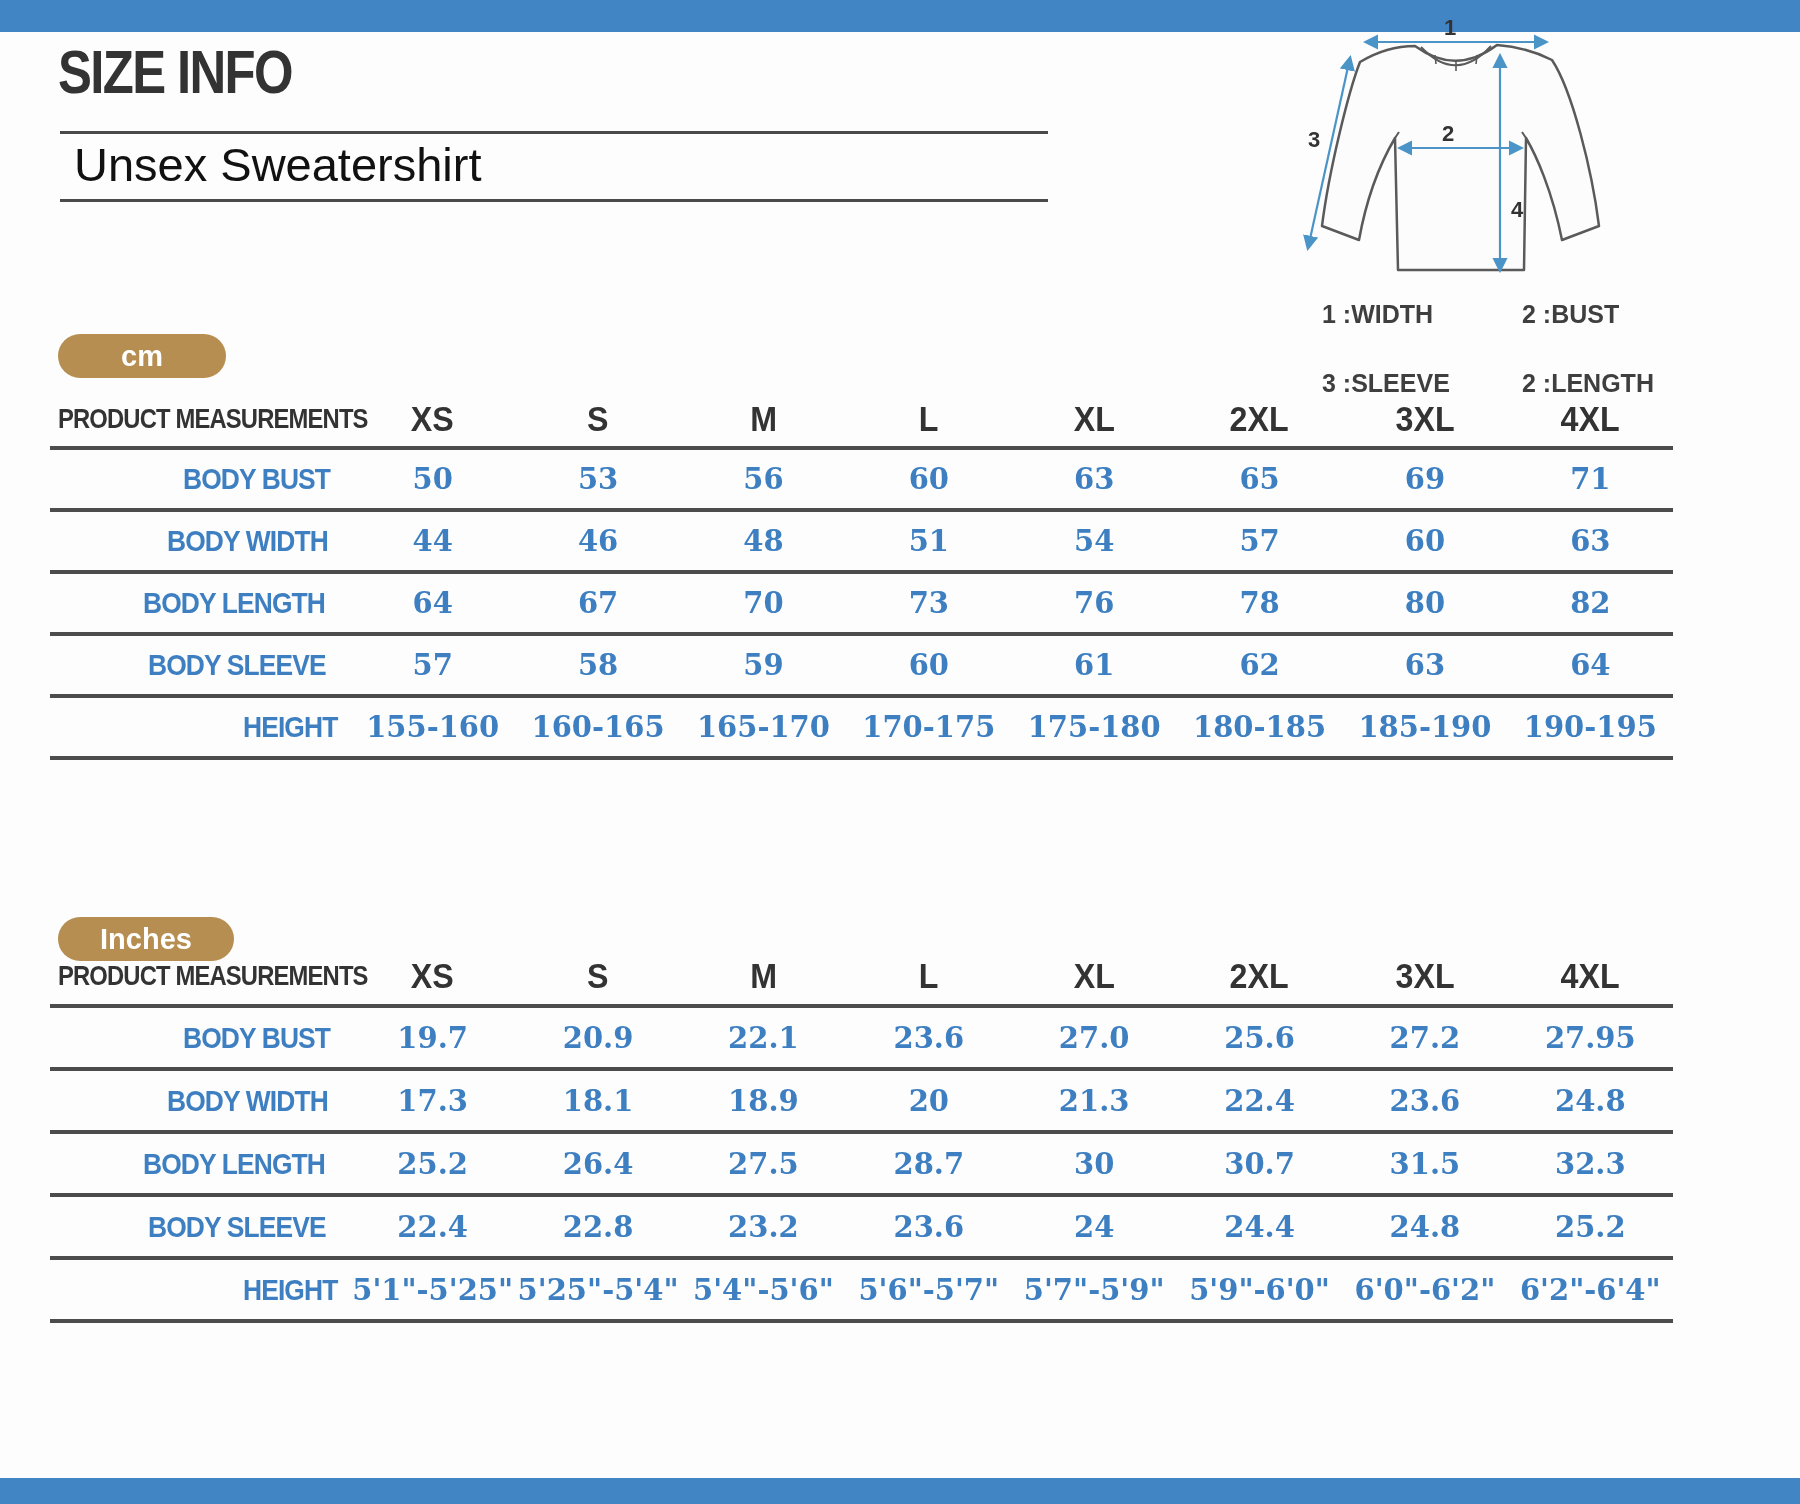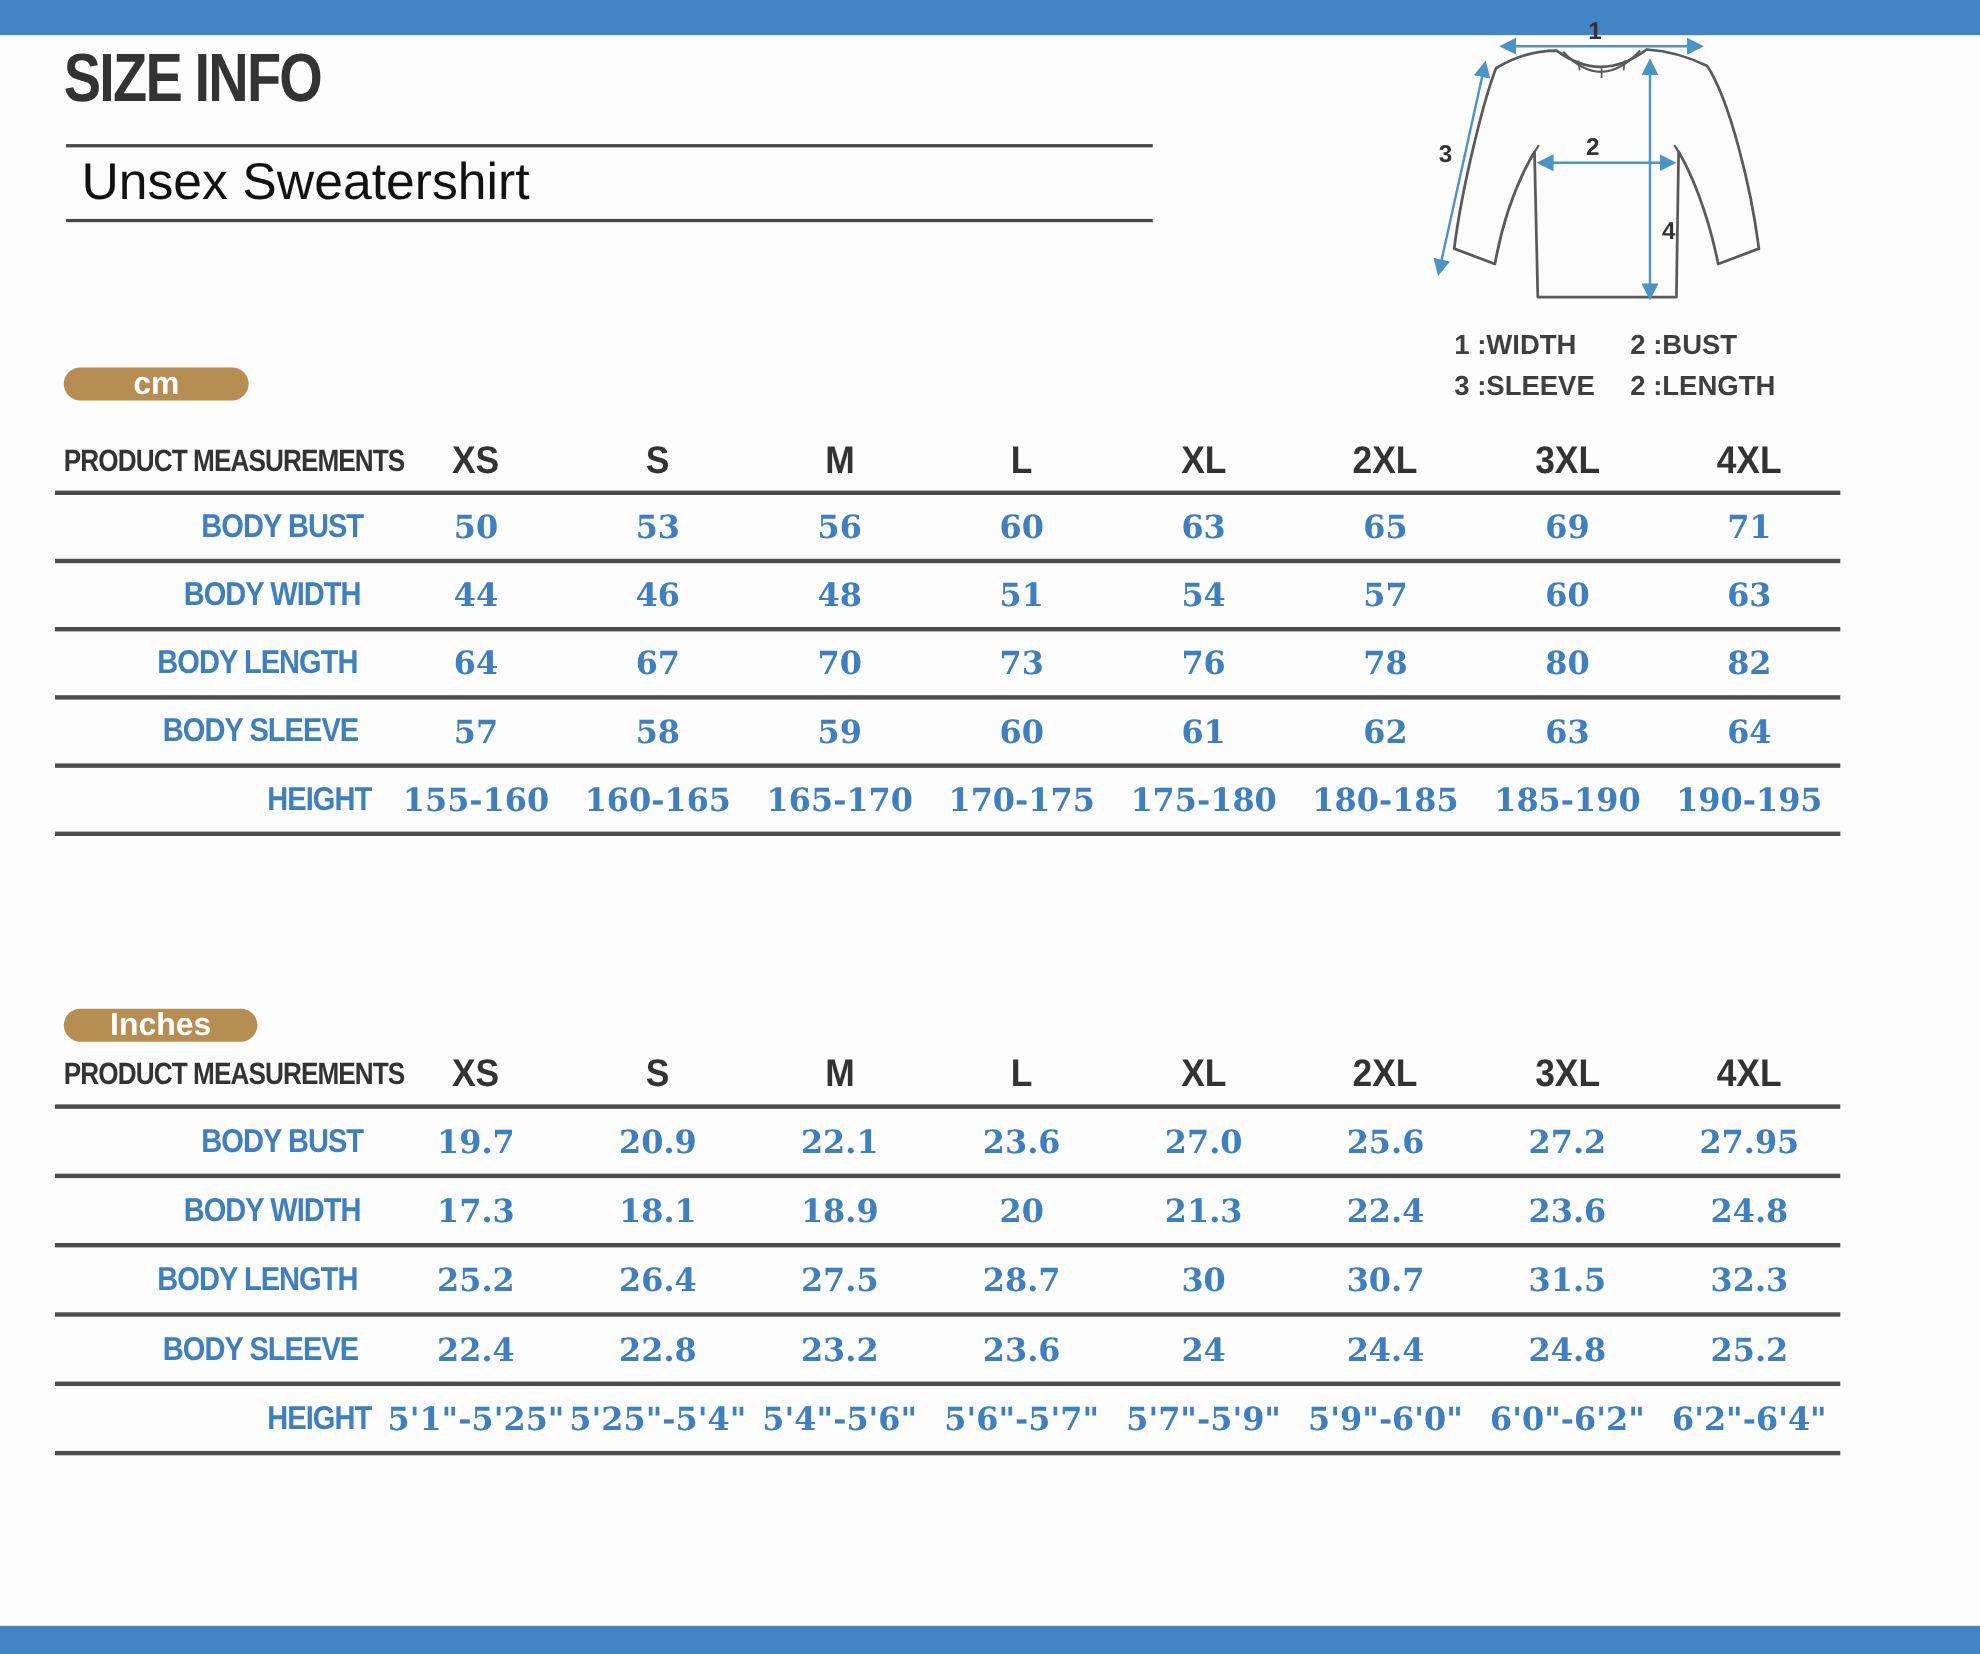--- a/index.html
+++ b/index.html
@@ -11,23 +11,23 @@
 
   .title{position:absolute;left:58px;top:36px;margin:0;font-size:62px;font-weight:900;
          letter-spacing:-2px;transform:scaleX(.82);transform-origin:left center;color:#333;}
   .rule{position:absolute;left:60px;width:988px;height:3px;background:#4a4a4a;}
   .rule.r1{top:131px;}
   .rule.r2{top:199px;}
   .subtitle{position:absolute;left:74px;top:137px;margin:0;font-size:47px;font-weight:400;color:#111;}
 
   .diagram{position:absolute;left:1300px;top:20px;width:340px;height:275px;}
   .legend{position:absolute;left:1322px;top:300px;width:330px;display:grid;
-          grid-template-columns:160px 170px;row-gap:8px;font-size:25px;font-weight:700;color:#3f3f3f;}
-
-  .badge{position:absolute;left:58px;height:30px;border-radius:22px;background:#b78e52;
+          grid-template-columns:160px 170px;row-gap:8px;font-size:25px;font-weight:700;color:#3f3f3f;gap:40px;}
+
+  .badge{position:absolute;left:58px;height:44px;border-radius:22px;background:#b78e52;
          color:#fff;font-size:29px;font-weight:700;display:flex;align-items:center;justify-content:center;}
   .badge.cm{top:334px;width:168px;}
   .badge.inches{top:905px;width:176px;margin-top:12px;}
 
   .size-table{position:absolute;left:50px;width:1623px;}
   .size-table.cm-table{top:392px;}
   .size-table.in-table{top:948px;}
   .trow{display:grid;grid-template-columns:300px repeat(8,1fr);align-items:center;
         border-bottom:4px solid #4c4c4c;}
   .cm-table .trow.head{height:54px;}

